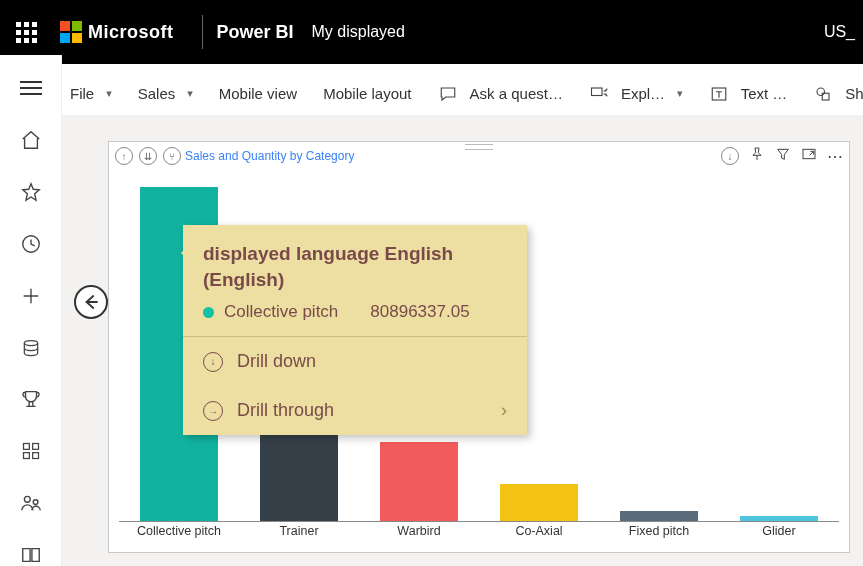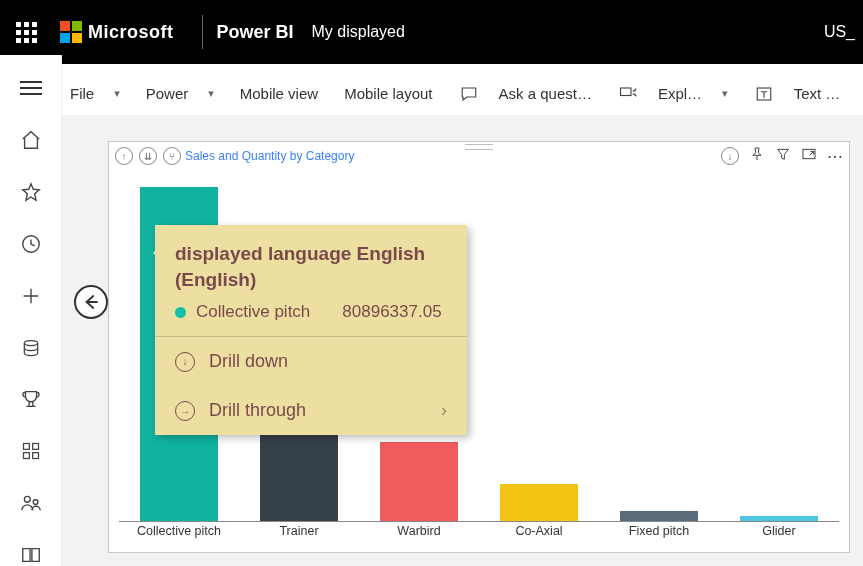--- a/index.html
+++ b/index.html
@@ -12,21 +12,21 @@
   .ms-logo { display: flex; align-items: center; margin-right: 14px; }
   .ms-logo svg { width: 22px; height: 22px; margin-right: 6px; }
   .ms-logo .txt { font-size: 18px; font-weight: 600; letter-spacing: .5px; }
   .divider-v { width: 1px; height: 34px; background: #666; margin: 0 14px; }
   .brand { font-size: 18px; font-weight: 600; }
   .workspace { font-size: 16px; margin-left: 18px; font-weight: 400; }
   .user { position: absolute; right: 8px; font-size: 16px; }
 
   
   .toolbar { height: 60px; border-bottom: 1px solid #ddd; display: flex; align-items: center; padding: 0 10px 0 70px; gap: 26px; color: #333; font-size: 15px; background: #fff; }
-  .toolbar .titem { display: flex; align-items: center; gap: 20px; cursor: pointer; white-space: nowrap; }
+  .toolbar .titem { display: flex; align-items: center; gap: 12px; cursor: pointer; white-space: nowrap; }
   .chev { font-size: 11px; color: #666; }
 
   
   .leftrail { position: absolute; top: 55px; left: 0; width: 62px; bottom: 0; background: #fff; display: flex; flex-direction: column; align-items: center; padding-top: 22px; gap: 30px; border-right: 1px solid #eee; }
   .leftrail .ri { width: 24px; height: 24px; color: #444; display:flex; align-items:center; justify-content:center; cursor:pointer; font-size:20px; }
   .hamb { display:flex; flex-direction:column; gap:4px; width:22px; }
   .hamb span { height:2px; background:#333; width:100%; }
 
   
   .canvas-wrap { position: absolute; left: 62px; top: 115px; right: 0; bottom: 0; background: #f3f2f1; padding: 26px 0 0 46px; }
@@ -42,21 +42,21 @@
   .back-circle svg { width:18px; height:18px; }
 
   
   .chart { position:absolute; left:10px; right:10px; bottom:6px; top:40px; }
   .plot { position:absolute; left:0; right:0; bottom:24px; top:0; border-bottom:1px solid #888; }
   .bar { position:absolute; bottom:0; }
   .xlabels { position:absolute; left:0; right:0; bottom:0; height:22px; display:flex; }
   .xlabels span { flex:1; text-align:center; font-size:12.5px; color:#333; }
 
   
-  .tooltip { position:absolute; left: 155px; top: 225px; width: 312px; background:#ecdfa1; box-shadow: 3px 3px 8px rgba(0,0,0,.25); color:#7a4a4a; font-family: Georgia, 'Comic Sans MS', cursive; z-index:10; }
+  .tooltip { position:absolute; left: 183px; top: 225px; width: 344px; background:#ecdfa1; box-shadow: 3px 3px 8px rgba(0,0,0,.25); color:#7a4a4a; font-family: Georgia, 'Comic Sans MS', cursive; z-index:10; }
   .tooltip::before { content:""; position:absolute; left:-12px; top:18px; border:10px solid transparent; border-right-color:#ecdfa1; }
   .tt-top { padding: 16px 20px 14px 20px; }
   .tt-title { font-size: 19px; font-weight:700; line-height:1.35; margin-bottom:10px; }
   .tt-row { display:flex; align-items:center; gap:10px; font-size:17px; }
   .dot { width:11px; height:11px; background:#16c0a4; border-radius:50%; display:inline-block; }
   .tt-sep { height:1px; background:#c9bd88; margin: 0; }
   .tt-item { display:flex; align-items:center; gap:14px; padding: 14px 20px; font-size:18px; cursor:pointer; }
   .tt-item .circ-ic { border-color:#7a4a4a; color:#7a4a4a; width:20px; height:20px; }
   .tt-item .chevr { margin-left:auto; color:#9a8a5a; font-size:18px; }
 
@@ -155,21 +155,21 @@
       </svg>
   </div>
 </div>
 
 <div class="toolbar">
   <div class="titem">
       <span>File</span>
       <span class="chev">▾</span>
     </div>
   <div class="titem">
-      <span>Power</span>
+      <span>Sales</span>
       <span class="chev">▾</span>
     </div>
   <div class="titem">
       <span>Mobile view</span>
     </div>
   <div class="titem">
       <span>Mobile layout</span>
     </div>
   <div class="titem">
     <svg viewBox="0 0 24 24" width="20" height="18">

